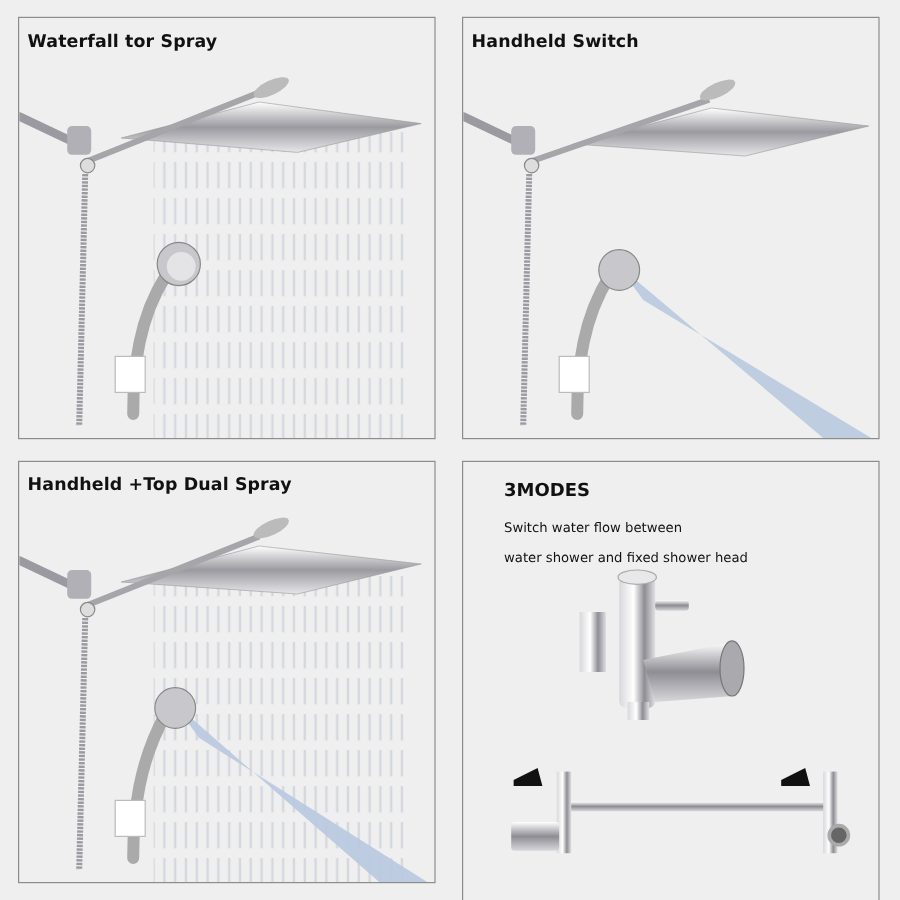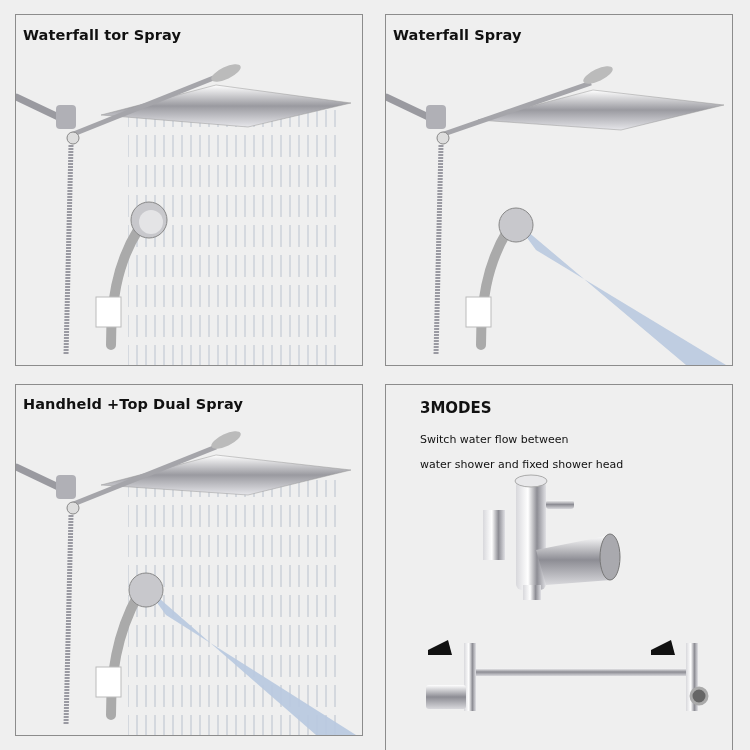--- a/index.html
+++ b/index.html
@@ -54,21 +54,21 @@
     <path d="M55,130 L50,340" stroke="#9a9aa2" stroke-width="5" stroke-dasharray="2 1"></path>
 
     <path d="M95,330 C95,290 100,250 122,215" stroke="#aaa" stroke-width="10" fill="none" stroke-linecap="round"></path>
     <circle cx="133" cy="205" r="18" fill="#c8c8cc" stroke="#888"></circle>
     <circle cx="135" cy="207" r="12" fill="#e4e4e6"></circle>
     <rect x="80" y="282" width="25" height="30" fill="#ffffff" stroke="#bbb"></rect>
   </svg>
 </div>
 
 <div class="panel" id="p2">
-  <div class="title">Waterfall Spray</div>
+  <div class="title">Handheld Switch</div>
   <svg width="348" height="352">
     <defs>
       <linearGradient id="chr2" x1="0" y1="0" x2="0" y2="1">
         <stop offset="0" stop-color="#ffffff"></stop>
           <stop offset="0.5" stop-color="#9a9aa0"></stop>
           <stop offset="1" stop-color="#e6e6ea"></stop>
       </linearGradient>
     </defs>
     <polygon points="92,105 207,75 338,90 235,115" fill="url(#chr2)" stroke="#999" stroke-width="0.5"></polygon>
     <line x1="0" y1="82" x2="55" y2="108" stroke="#9a9aa0" stroke-width="7" stroke-linecap="round"></line>

